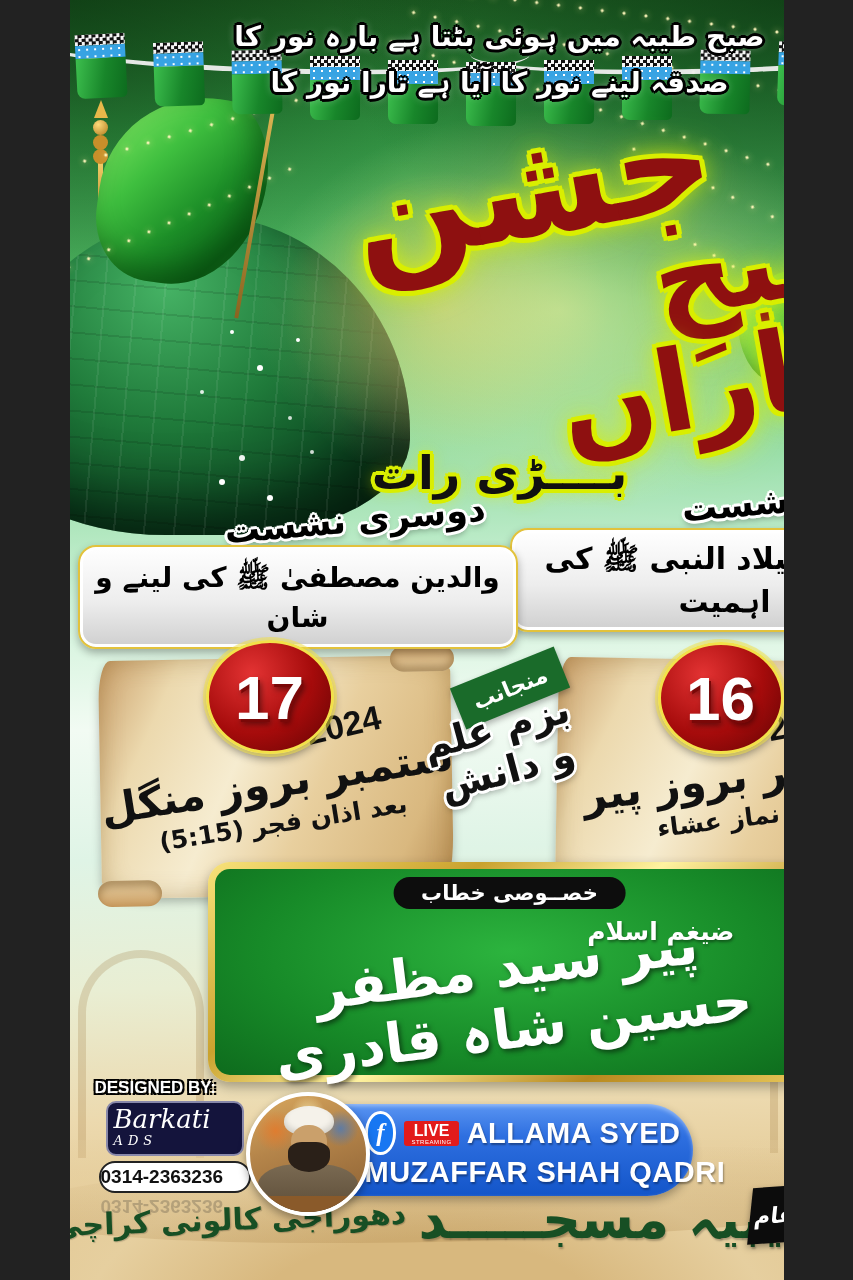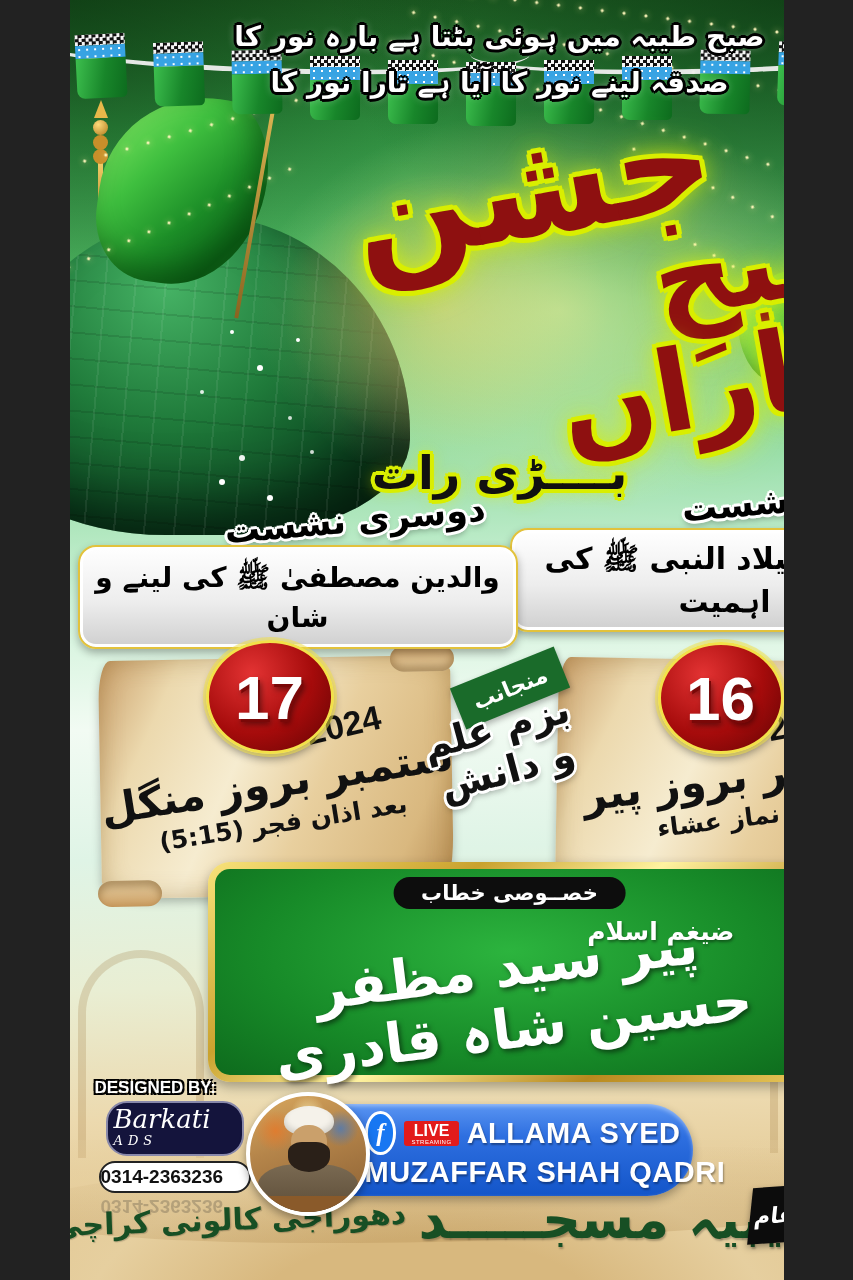--- a/index.html
+++ b/index.html
@@ -111,21 +111,21 @@
     background:radial-gradient(ellipse at 50% 40%,#2cb43e,#178a28 60%,#0e6b1d);}
   .address-pill{position:absolute;left:50%;top:8px;transform:translateX(-50%);background:#0d0d0d;color:#fff;
     font-size:21px;font-weight:700;padding:4px 28px;border-radius:18px;direction:rtl;white-space:nowrap;}
   .honorific{position:absolute;right:70px;top:48px;color:#fff;font-size:25px;font-weight:700;direction:rtl;text-shadow:1px 2px 3px rgba(0,0,0,.4);}
   .speaker-name{position:absolute;left:12px;right:12px;top:62px;bottom:8px;display:flex;align-items:center;justify-content:center;
     transform:rotate(-7deg);color:#fff;font-size:55px;font-weight:800;direction:rtl;text-align:center;line-height:1.12;
     text-shadow:2px 3px 5px rgba(0,0,0,.5);}
   .designer{left:25px;top:1078px;width:160px;text-align:left;z-index:7;}
   .designed-label{font-family:"Liberation Sans",sans-serif;font-weight:800;font-size:17px;color:#fff;
     text-shadow:-2px -2px 0 #000,2px -2px 0 #000,-2px 2px 0 #000,2px 2px 0 #000;}
-  .brand-box{margin:3px auto 0;width:122px;background:#14143c;border:2px solid #8888aa;border-radius:21px;padding:3px 6px 6px;color:#fff;}
+  .brand-box{margin:3px auto 0;width:122px;background:#14143c;border:2px solid #8888aa;border-radius:10px;padding:3px 6px 6px;color:#fff;}
   .brand-name{font-family:"DejaVu Serif",serif;font-style:italic;font-size:26px;line-height:1.05;}
   .brand-sub{font-family:"DejaVu Serif",serif;font-style:italic;font-size:13px;letter-spacing:5px;}
   .phone-pill{margin:5px auto 0;width:148px;background:#fff;border:2px solid #222;border-radius:16px;
     font-family:"Liberation Sans",sans-serif;font-weight:800;font-size:19px;color:#111;padding:3px 0;}
   .phone-reflection{margin:2px auto 0;width:148px;transform:scaleY(-1);opacity:.22;color:#222;
     font-family:"Liberation Sans",sans-serif;font-weight:800;font-size:19px;}
   .live-bar{left:183px;top:1104px;width:440px;height:92px;border-radius:48px;
     background:linear-gradient(180deg,#5a95f2 0%,#2e6fe0 35%,#1355c9 100%);
     box-shadow:inset 0 2px 4px rgba(255,255,255,.4),0 4px 10px rgba(0,0,0,.3);z-index:6;}
   .bar-rows{position:absolute;left:112px;top:0;right:12px;height:100%;display:flex;flex-direction:column;justify-content:center;gap:1px;}

